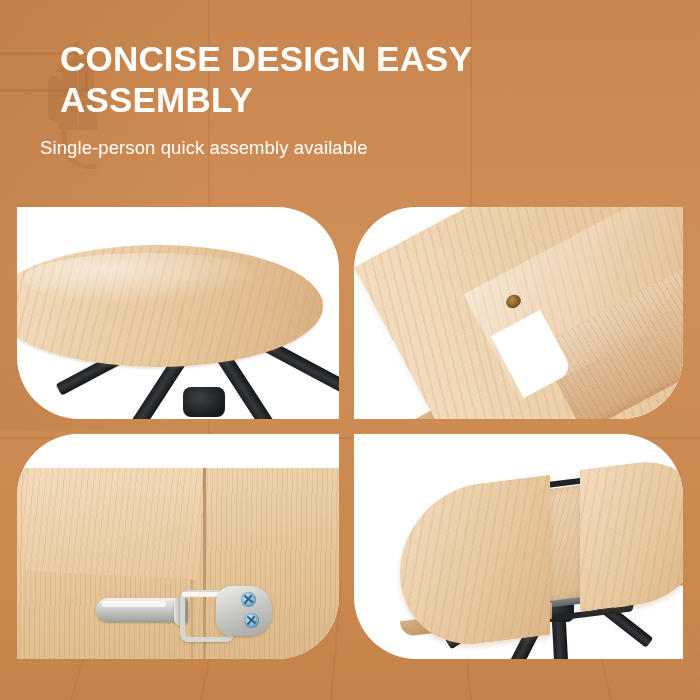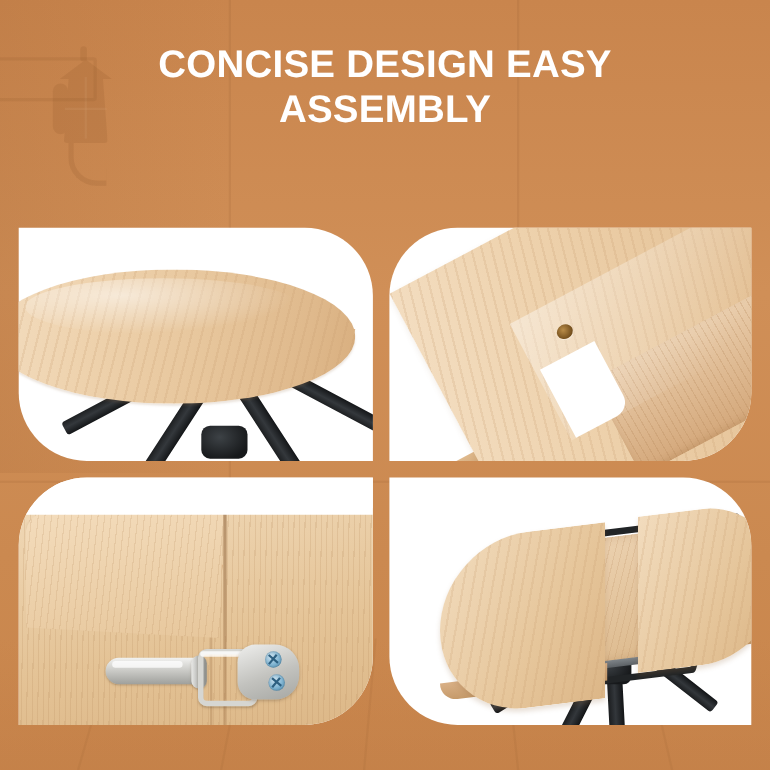--- a/index.html
+++ b/index.html
@@ -33,21 +33,21 @@
   .lamp-finial{position:absolute;left:29px;top:6px;width:6px;height:14px;background:#8d5529;border-radius:3px;}
   .lamp-arm{position:absolute;left:18px;top:92px;width:30px;height:36px;
       border-left:5px solid #8d5529;border-bottom:5px solid #8d5529;border-radius:0 0 0 26px;}
   .lamp-back{position:absolute;left:4px;top:40px;width:14px;height:46px;
       background:#8d5529;border-radius:7px;}
   .lamp-gl{position:absolute;background:rgba(255,255,255,.22);}
   .bg-sign{position:absolute;left:-14px;top:52px;width:96px;height:34px;
       border:3px solid rgba(140,85,42,.16);border-radius:3px;}
 
   
-  .header{position:absolute;left:0;top:0;width:700px;text-align:center;}
+  .header{position:absolute;left:0;top:0;width:700px;text-align:left;}
   .title{
     margin:0;padding:38px 60px 0;
     font-size:35px;line-height:41px;font-weight:bold;letter-spacing:.2px;
     color:#ffffff;text-transform:uppercase;
   }
   .subtitle{
     margin:0;padding:16px 40px 0;
     font-size:18.5px;line-height:23px;font-weight:normal;color:#ffffff;
     letter-spacing:.1px;
   }
@@ -205,20 +205,21 @@
 
   <div class="bg-floor"></div>
   <div class="bg-plank" style="left:70px;transform:rotate(16deg);"></div>
   <div class="bg-plank" style="left:200px;transform:rotate(11deg);"></div>
   <div class="bg-plank" style="left:330px;transform:rotate(5deg);"></div>
   <div class="bg-plank" style="left:470px;transform:rotate(-6deg);"></div>
   <div class="bg-plank" style="left:610px;transform:rotate(-13deg);"></div>
 
   <div class="header">
     <h1 class="title">CONCISE DESIGN EASY ASSEMBLY</h1>
+    <p class="subtitle">Single-person quick assembly available</p>
   </div>
 
   <div class="grid">
 
     <div class="panel p-tl">
       <div class="leg l3"></div>
       <div class="leg l4"></div>
       <div class="leg l1"></div>
       <div class="leg l2"></div>
       <div class="lhub"></div>

